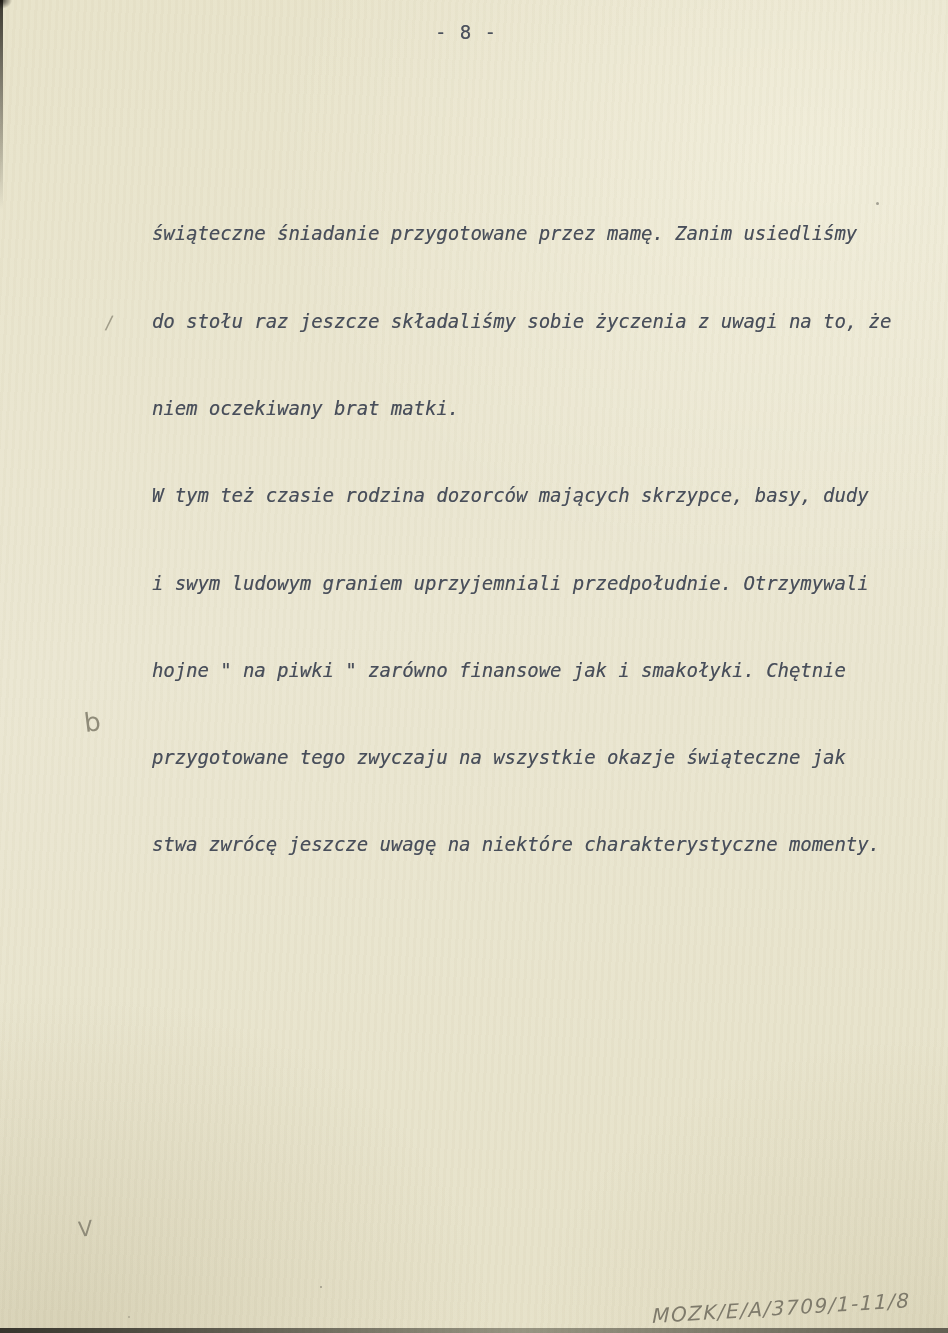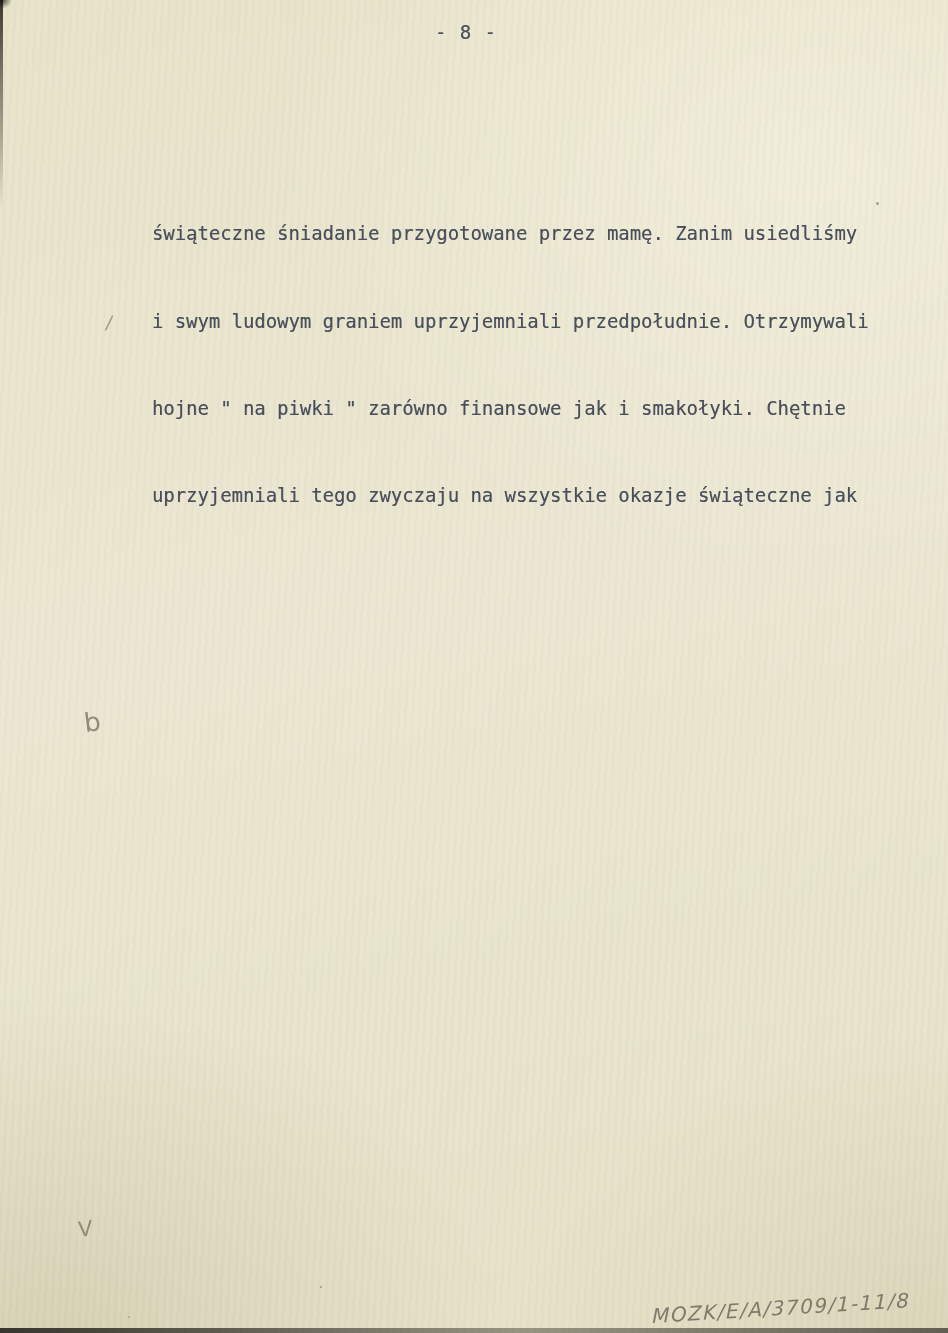--- a/index.html
+++ b/index.html
@@ -35,21 +35,21 @@
     position: absolute;
     left: 152px;
     top: 74px;
     color: #484e5a;
     font-size: 18.9px;
     line-height: 29.1px;
     white-space: pre;
     text-shadow: 0.3px 0.3px 0.5px rgba(70,76,90,0.5);
   }
   .para { margin: 0; }
-  .line { height: 29.1px; }
+  .line { height: 29.1px; font-style: italic; }
 
   .pencil {
     position: absolute;
     color: #8f8b79;
     font-family: "DejaVu Sans", sans-serif;
   }
   .mark-slash {
     left: 106px; top: 311px;
     font-size: 19px;
     transform: rotate(9deg);
@@ -106,23 +106,27 @@
 <body>
 
 <div class="page">
 
   <div class="page-number">- 8 -</div>
 
   <main class="typescript">
 
     <section class="para para-1">
       <div class="line">świąteczne śniadanie przygotowane przez mamę. Zanim usiedliśmy</div>
+      <div class="line">do stołu raz jeszcze składaliśmy sobie życzenia z uwagi na to, że</div>
+      <div class="line">niem oczekiwany brat matki.</div>
+      <div class="line">W tym też czasie rodzina dozorców mających skrzypce, basy, dudy</div>
       <div class="line">i swym ludowym graniem uprzyjemniali przedpołudnie. Otrzymywali</div>
       <div class="line">hojne " na piwki " zarówno finansowe jak i smakołyki. Chętnie</div>
-      <div class="line">uprzyjemniali tego zwyczaju na wszystkie okazje świąteczne jak</div>
+      <div class="line">przygotowane tego zwyczaju na wszystkie okazje świąteczne jak</div>
+      <div class="line">stwa zwrócę jeszcze uwagę na niektóre charakterystyczne momenty.</div>
     </section>
 
     
 
     
 
   </main>
 
   <span class="pencil mark-slash">/</span>
   <span class="pencil mark-b">b</span>

